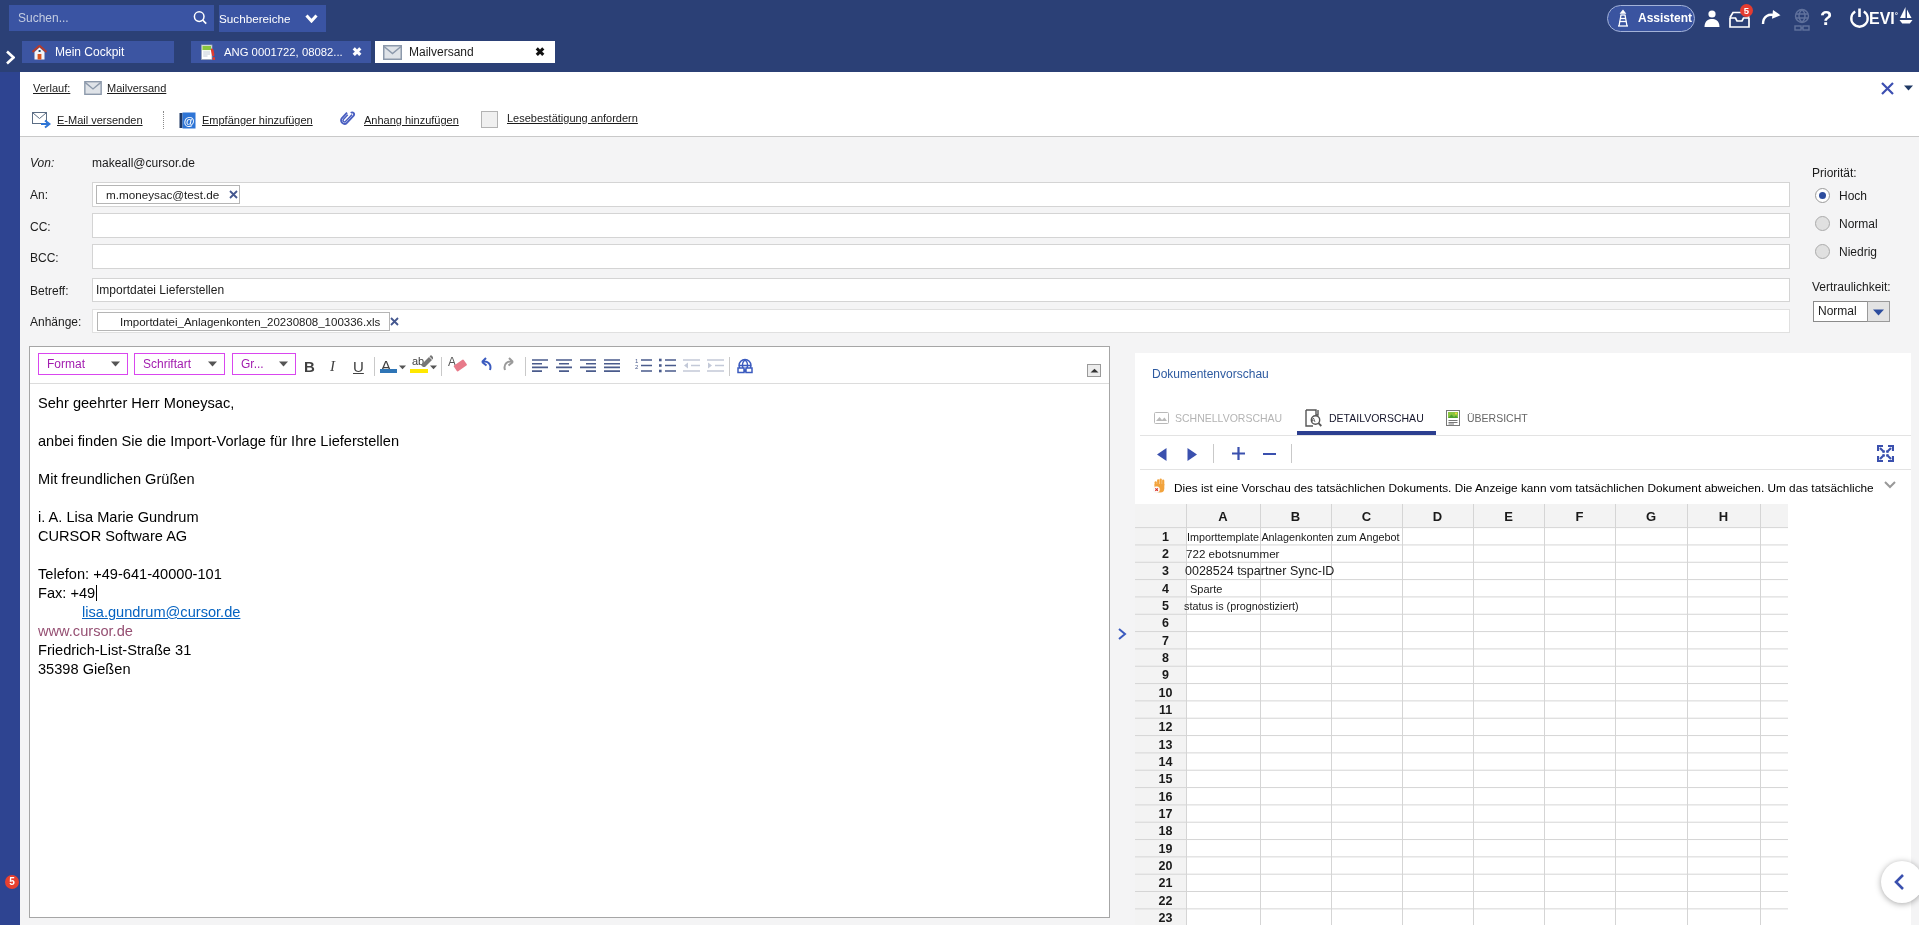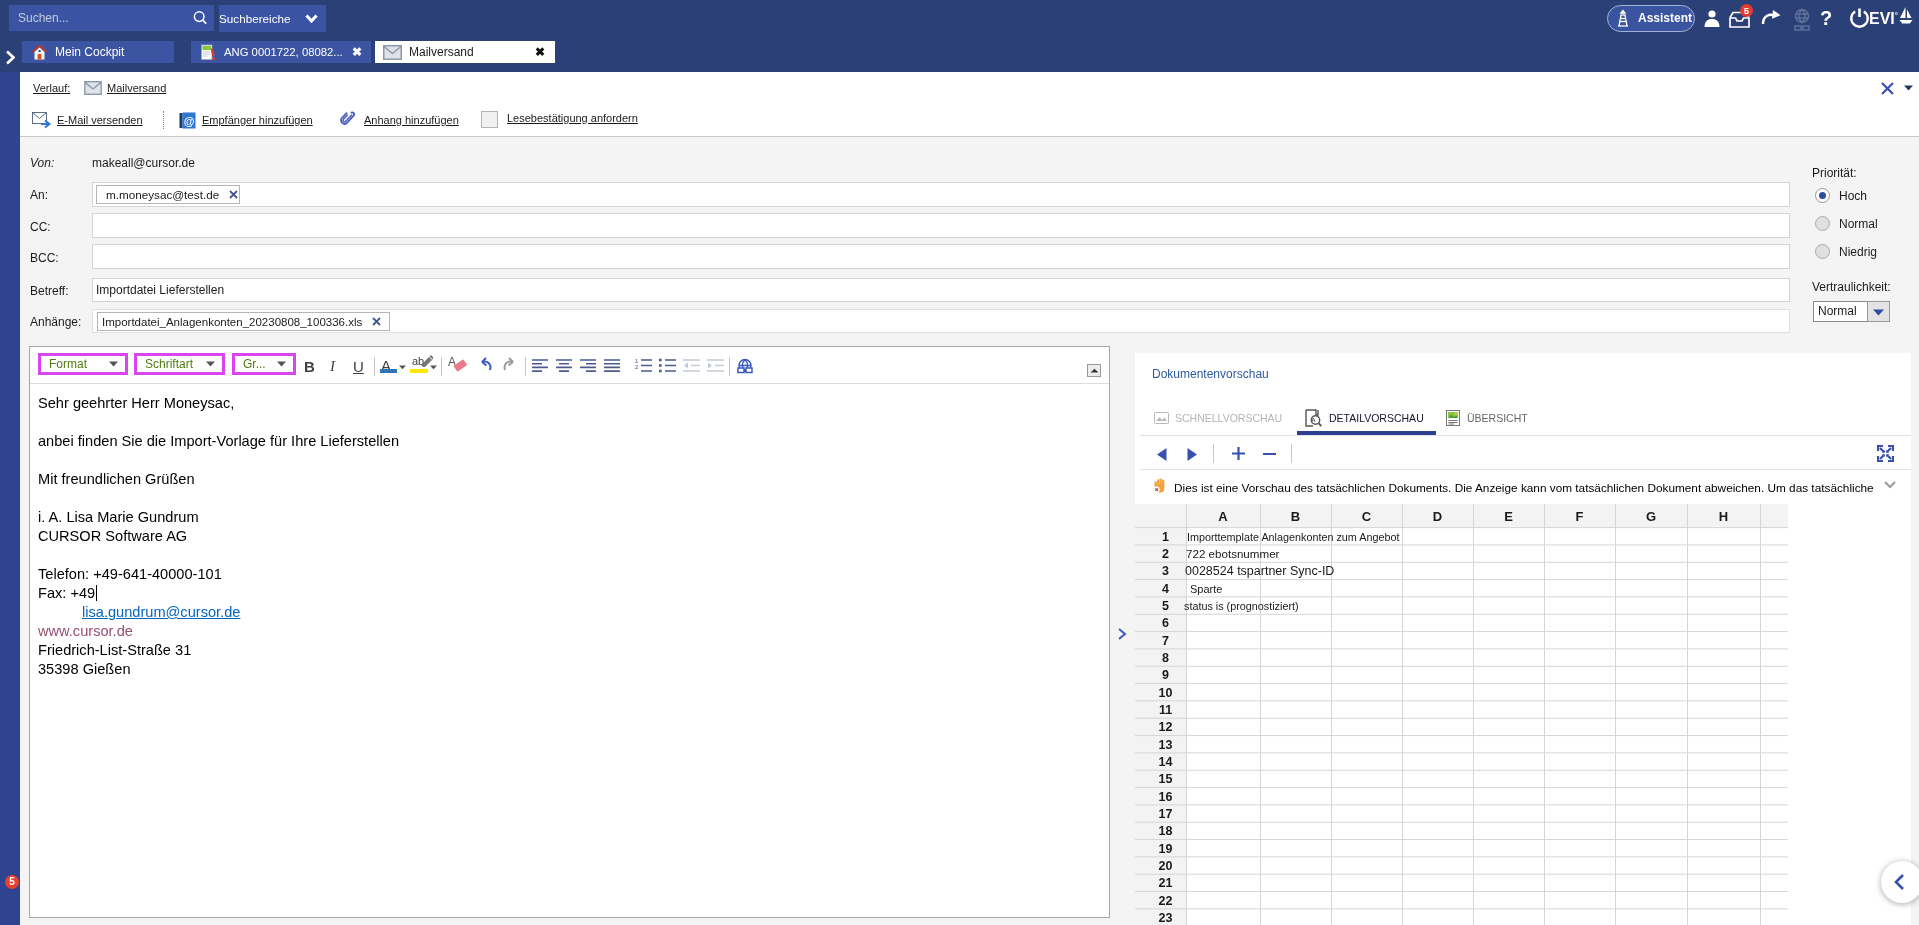--- a/index.html
+++ b/index.html
@@ -22,21 +22,21 @@
 
 #hdr { left:20px; top:72px; width:1899px; height:65px; background:#fff; border-bottom:1px solid #c9c9c9; }
 #leftstrip { left:0; top:72px; width:20px; height:853px; background:#2e4491; }
 .lbl13 { font-size:11px; color:#1b1b1b;text-decoration:underline; }
 
 .flabel { font-size:12px; color:#1b1b1b; }
 .field { background:#fff; border:1px solid #d4d4d4; }
 .chip { background:#fff; border:1px solid #b5b5b5; font-size:11.7px; color:#1b1b1b; display:flex; align-items:center; white-space:nowrap; }
 
 #editor { left:29px; top:346px; width:1081px; height:572px; background:#fff; border:1px solid #a6a6a6; }
-.ddl { border:3px solid #d946ef; background:#fff; font-size:12px; color:#4d7c0f; position:absolute; display:flex; align-items:center; }
+.ddl { border:1px solid #d946ef; background:#fff; font-size:12px; color:#a21caf; position:absolute; display:flex; align-items:center; }
 .tbtn { position:absolute; font-size:15px; color:#404040; }
 
 #etext { position:absolute; left:11px; top:44px; font-size:15px; color:#000; line-height:19.3px; white-space:pre; }
 #etext a.m { color:#0563c1;margin-left:44px; } #etext a.w { color:#954f72; }
 
 #rpanel { left:1135px; top:353px; width:776px; height:572px; background:#fff; }
 #rptitle { left:1152px; top:367px; font-size:12px; color:#2d5aa0; }
 .rtab { font-size:10.5px; position:absolute; white-space:nowrap; }
 </style>
 </head>
@@ -231,21 +231,21 @@
 <div class="abs flabel" style="left:30px;top:220px;">CC:</div>
 <div class="abs field" style="left:92px;top:213px;width:1698px;height:25px;"></div>
 <div class="abs flabel" style="left:30px;top:251px;">BCC:</div>
 <div class="abs field" style="left:92px;top:244px;width:1698px;height:25px;"></div>
 <div class="abs flabel" style="left:30px;top:284px;">Betreff:</div>
 <div class="abs field" style="left:92px;top:278px;width:1698px;height:24px;"></div>
 <div class="abs flabel" style="left:96px;top:283px;">Importdatei Lieferstellen</div>
 <div class="abs flabel" style="left:30px;top:315px;">Anhänge:</div>
 <div class="abs field" style="left:92px;top:309px;width:1698px;height:24px;border-color:#e0e0e0;"></div>
 <div class="abs chip" style="left:97px;top:312px;width:293px;height:19px;font-size:11.5px;">
-    <span style="margin-left:4px;">Importdatei_Anlagenkonten_20230808_100336.xls</span>
+    <span style="margin-left:22px;">Importdatei_Anlagenkonten_20230808_100336.xls</span>
     <span style="margin-left:10px;">
       <svg width="9" height="9" viewBox="0 0 9 9">
         <path d="M1 1 L8 8 M8 1 L1 8" stroke="#44578f" stroke-width="1.8"></path>
       </svg>
     </span>
   </div>
 
 <div class="abs flabel" style="left:1812px;top:166px;">Priorität:</div>
 <div class="abs" style="left:1815px;top:188px;width:15px;height:15px;border-radius:8px;background:#fff;border:1px solid #9a9a9a;"></div>
 <div class="abs" style="left:1819px;top:192px;width:7px;height:7px;border-radius:4px;background:#2d4d9e;"></div>

